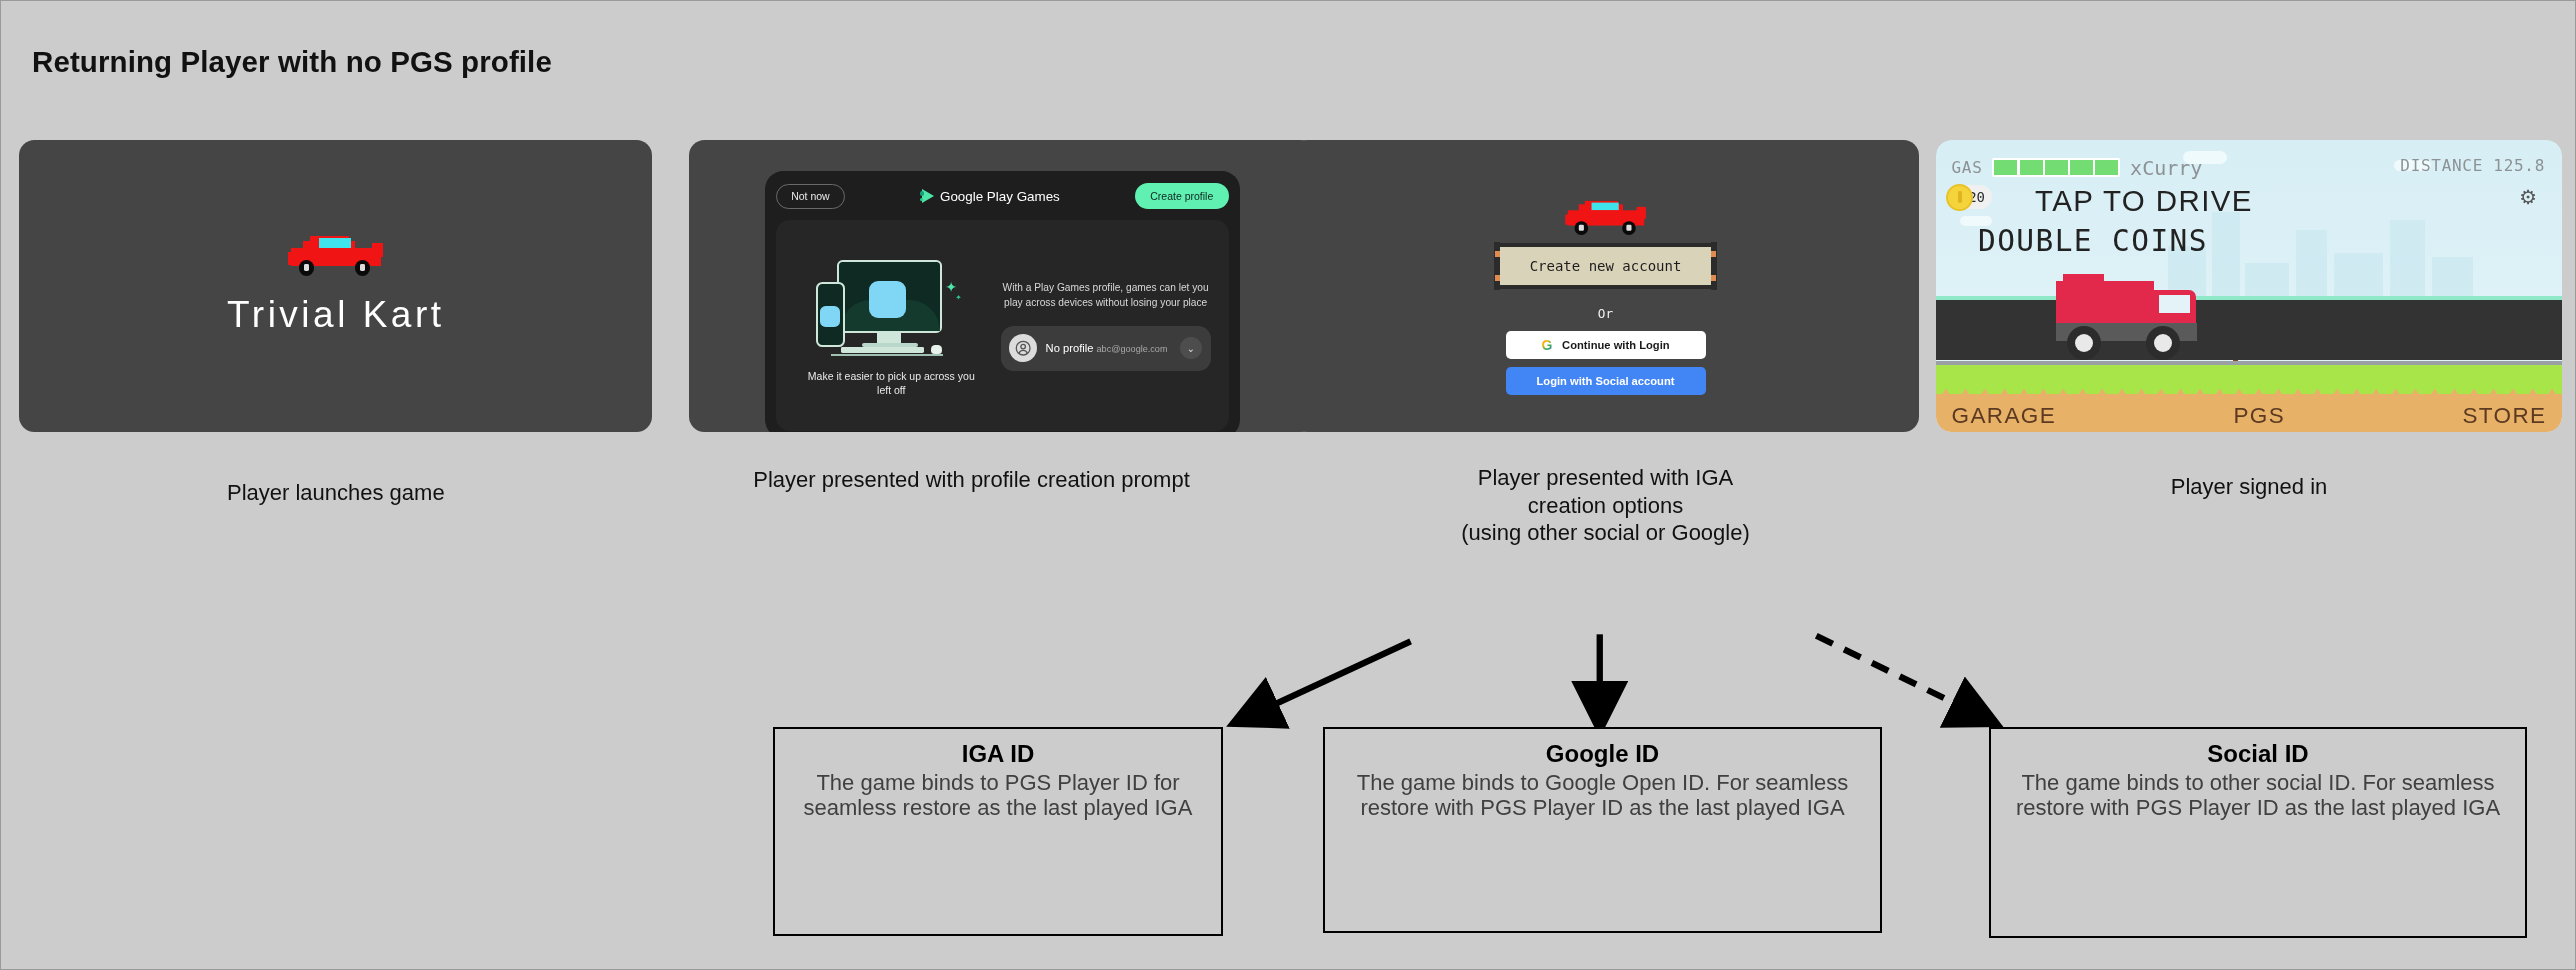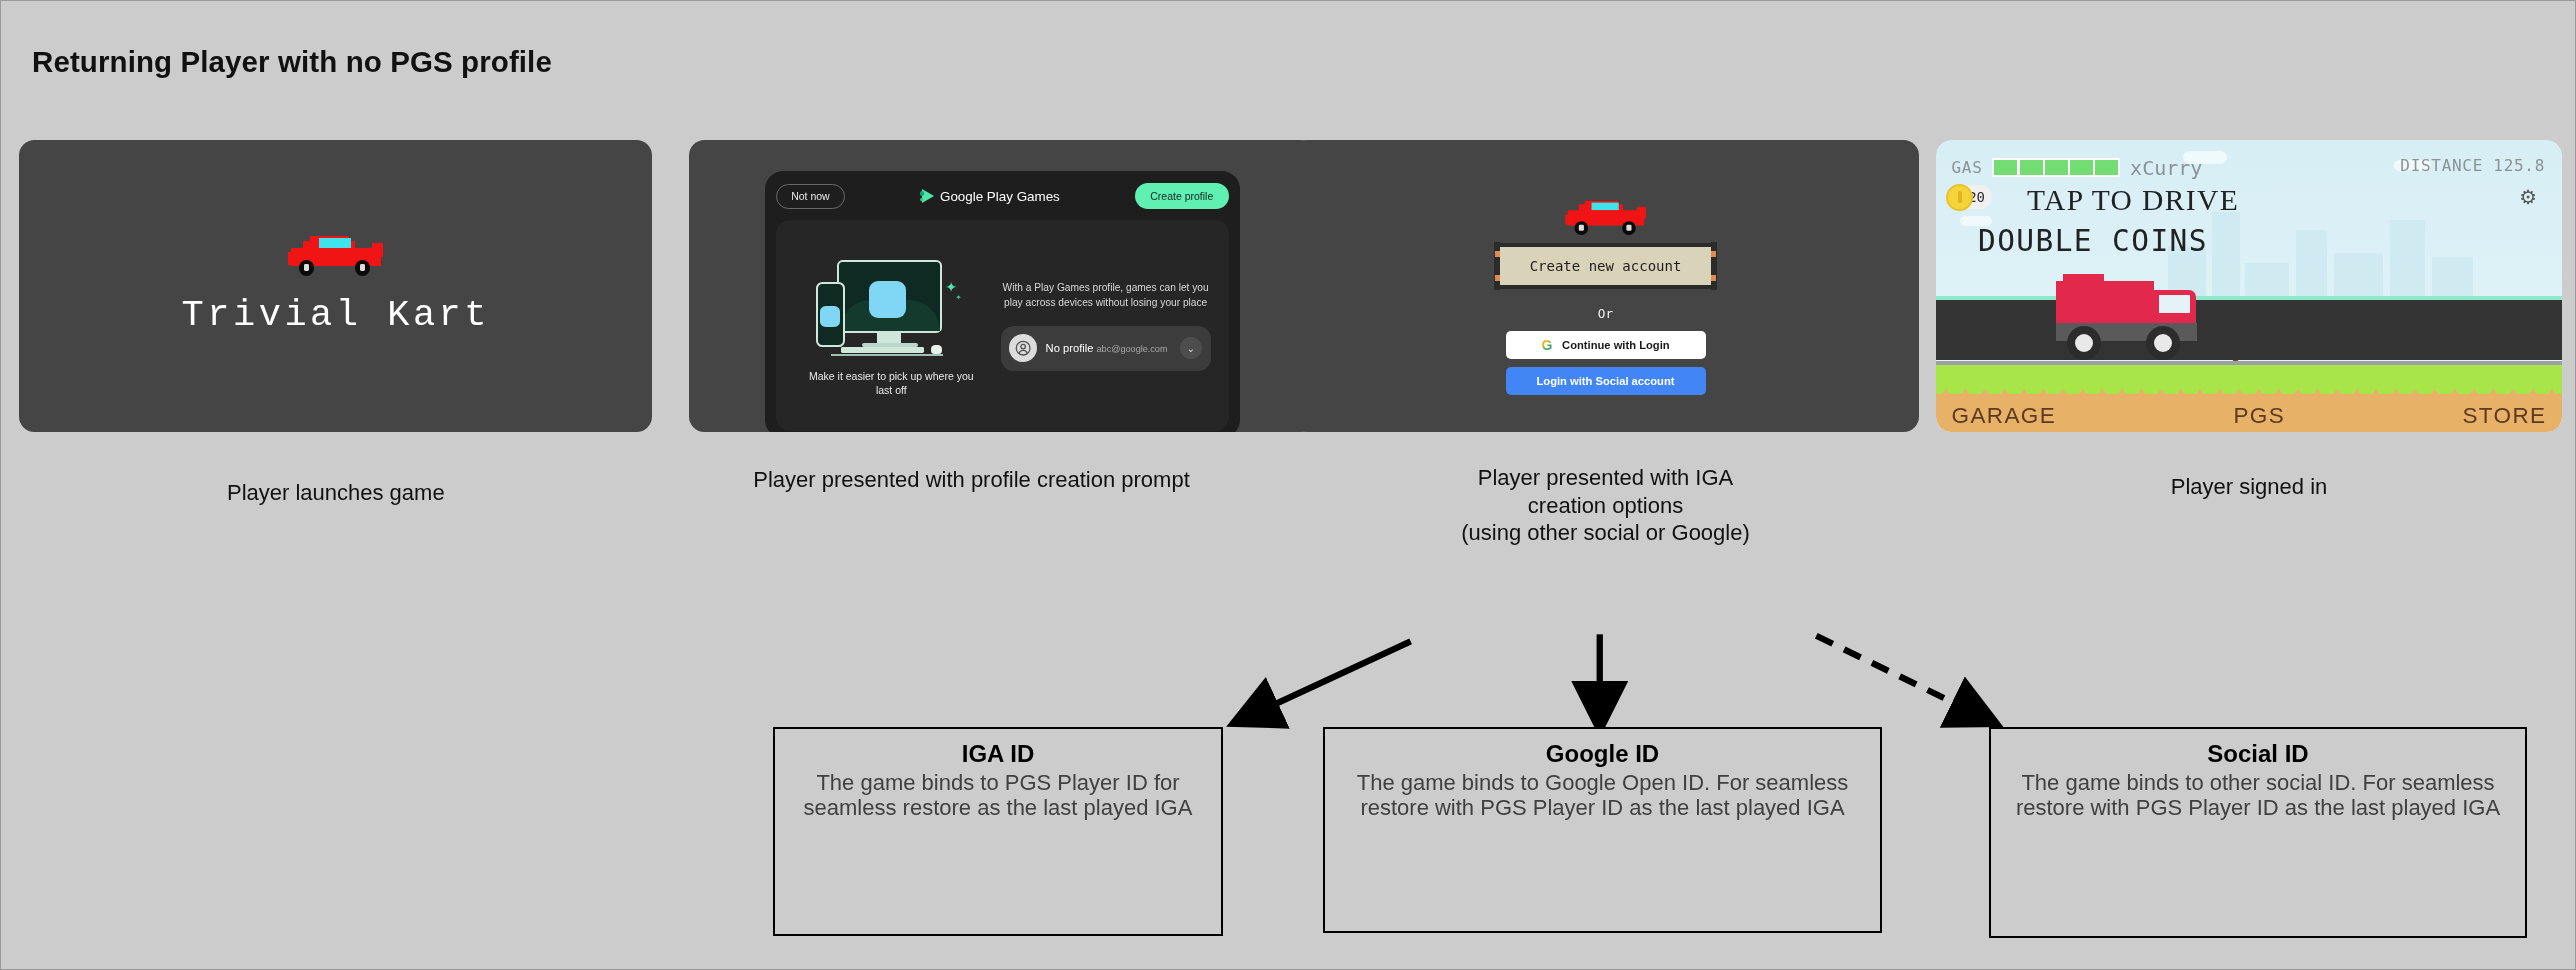--- a/index.html
+++ b/index.html
@@ -37,21 +37,21 @@
   .pc-hood  { left: 0px;  top: 15.5px; width: 9.8px;  height: 12.7px; background: #f01414; }
   .pc-roof  { left: 15.5px; top: 4.2px;  width: 52px;  height: 8.4px; background: #f01414; }
   .pc-roof2 { left: 22.5px; top: 0px;  width: 39px;  height: 5.6px;  background: #f01414; }
   .pc-win   { left: 31px; top: 2.1px;  width: 32px;  height: 9.1px; background: #3fe3ec; }
   .pc-tail  { left: 84px;top: 7px; width: 11.2px;  height: 14px; background: #f01414; }
   .pc-w1, .pc-w2 { top: 24px; width: 15.5px; height: 15.5px; background: #0a0a0a; border-radius: 50%; }
   .pc-w1 { left: 11.2px; } .pc-w2 { left: 67px; }
   .pc-h1, .pc-h2 { top: 28px; width: 5.6px; height: 7px; background: #ddd; border-radius: 1.4px; }
   .pc-h1 { left: 16px; } .pc-h2 { left: 72px; }
   .splash-title {
-    font-family: Liberation Mono, monospace; font-size: 37px; color: #ffffff;
+    font-family: Liberation Sans, sans-serif; font-size: 37px; color: #ffffff;
     letter-spacing: 3.5px; font-weight: 400;
   }
 
   
   .pgs-card {
     position: absolute; left: 76px; top: 31px; width: 475px; height: 267px;
     background: #1e1e1e; border-radius: 18.3px; padding: 9.8px 11.2px;
   }
   .pgs-bar { display: flex; align-items: center; justify-content: space-between; height: 31px; }
   .btn-notnow {
@@ -155,22 +155,22 @@
               font-family: "DejaVu Sans Mono", monospace; font-size: 16px; color: #8d9295; letter-spacing: 0.7px; }
   .gear { position: absolute; right: 25px; top: 46px; font-size: 19.7px; color: #555; }
   .coin-pill { position: absolute; left: 11.2px; top: 45px; height: 24px; min-width: 45px;
                background: #f0f0f0; border-radius: 12px; display: flex; align-items: center;
                padding-left: 21px; padding-right: 7px; }
   .coin { position: absolute; left: -1.4px; top: -1.4px; width: 27px; height: 27px; border-radius: 50%;
           background: #f5d33a; border: 2.1px solid #e8c22a; }
   .coin::after { content: ""; position: absolute; left: 10.5px; top: 4.9px; width: 3.5px; height: 12.7px;
                  background: #e0b522; border-radius: 1.4px; }
   .coin-val { font-family: "DejaVu Sans Mono", monospace; font-size: 14px; color: #2b2b2b; }
-  .tap1 { position: absolute; left: 91px; top: 44px;
-          font-family: Liberation Serif, serif; font-size: 29.5px; color: #222; letter-spacing: 1.4px; }
+  .tap1 { position: absolute; left: 99px; top: 44px;
+          font-family: Liberation Sans, sans-serif; font-size: 29.5px; color: #222; letter-spacing: 1.4px; }
   .tap2 { position: absolute; left: 42px; top: 84px;
           font-family: "DejaVu Sans Mono", monospace; font-size: 29.5px; color: #222; letter-spacing: 1.4px; }
   .road { position: absolute; left: 0; top: 160px; width: 100%; height: 60px; background: #333333; }
   .road-top { position: absolute; left: 0; top: 156px; width: 100%; height: 4.9px; background: #8fe8c8; }
   .road-edge { position: absolute; left: 0; top: 221px; width: 100%; height: 4.2px; background: #9aa0a3; }
   .grass { position: absolute; left: 0; top: 225px; width: 100%; height: 35px; background: #a8e548; }
   .sand { position: absolute; left: 0; bottom: 0; width: 100%; height: 38px; background: #e8b168; }
   .zigrow { position: absolute; left: 0; bottom: 28px; width: 100%; height: 15.5px; overflow: hidden; display: flex; }
   .zigrow i { width: 19.7px; height: 15.5px; background: #e8b168;
               clip-path: polygon(0 100%, 50% 0, 100% 100%); display: block; }
@@ -262,21 +262,21 @@
                 <div class="mon-base"></div>
                 <div class="kbd"></div>
               <div class="mouse"></div>
                 <div class="phone"></div>
               <div class="game-ic-l"></div>
               <div class="game-ic-b"></div>
               <div class="ground-line"></div>
               <div class="spark1">✦</div>
               <div class="spark2">✦</div>
             </div>
-            <div class="cap-left">Make it easier to pick up where you last off</div>
+            <div class="cap-left">Make it easier to pick up across you left off</div>
           </div>
           <div class="pgs-right">
             <div class="cap-right">With a Play Games profile, games can let you play across devices without losing your place</div>
             <div class="profile-card">
               <span class="avatar">
                 <svg viewBox="0 0 24 24" fill="none" stroke="#555" stroke-width="1.7">
                   <circle cx="12" cy="12" r="9"></circle>
                     <circle cx="12" cy="10" r="3"></circle>
                   <path d="M6.5 18.5c1.2-2.4 3.2-3.5 5.5-3.5s4.3 1.1 5.5 3.5"></path>
                 </svg>

